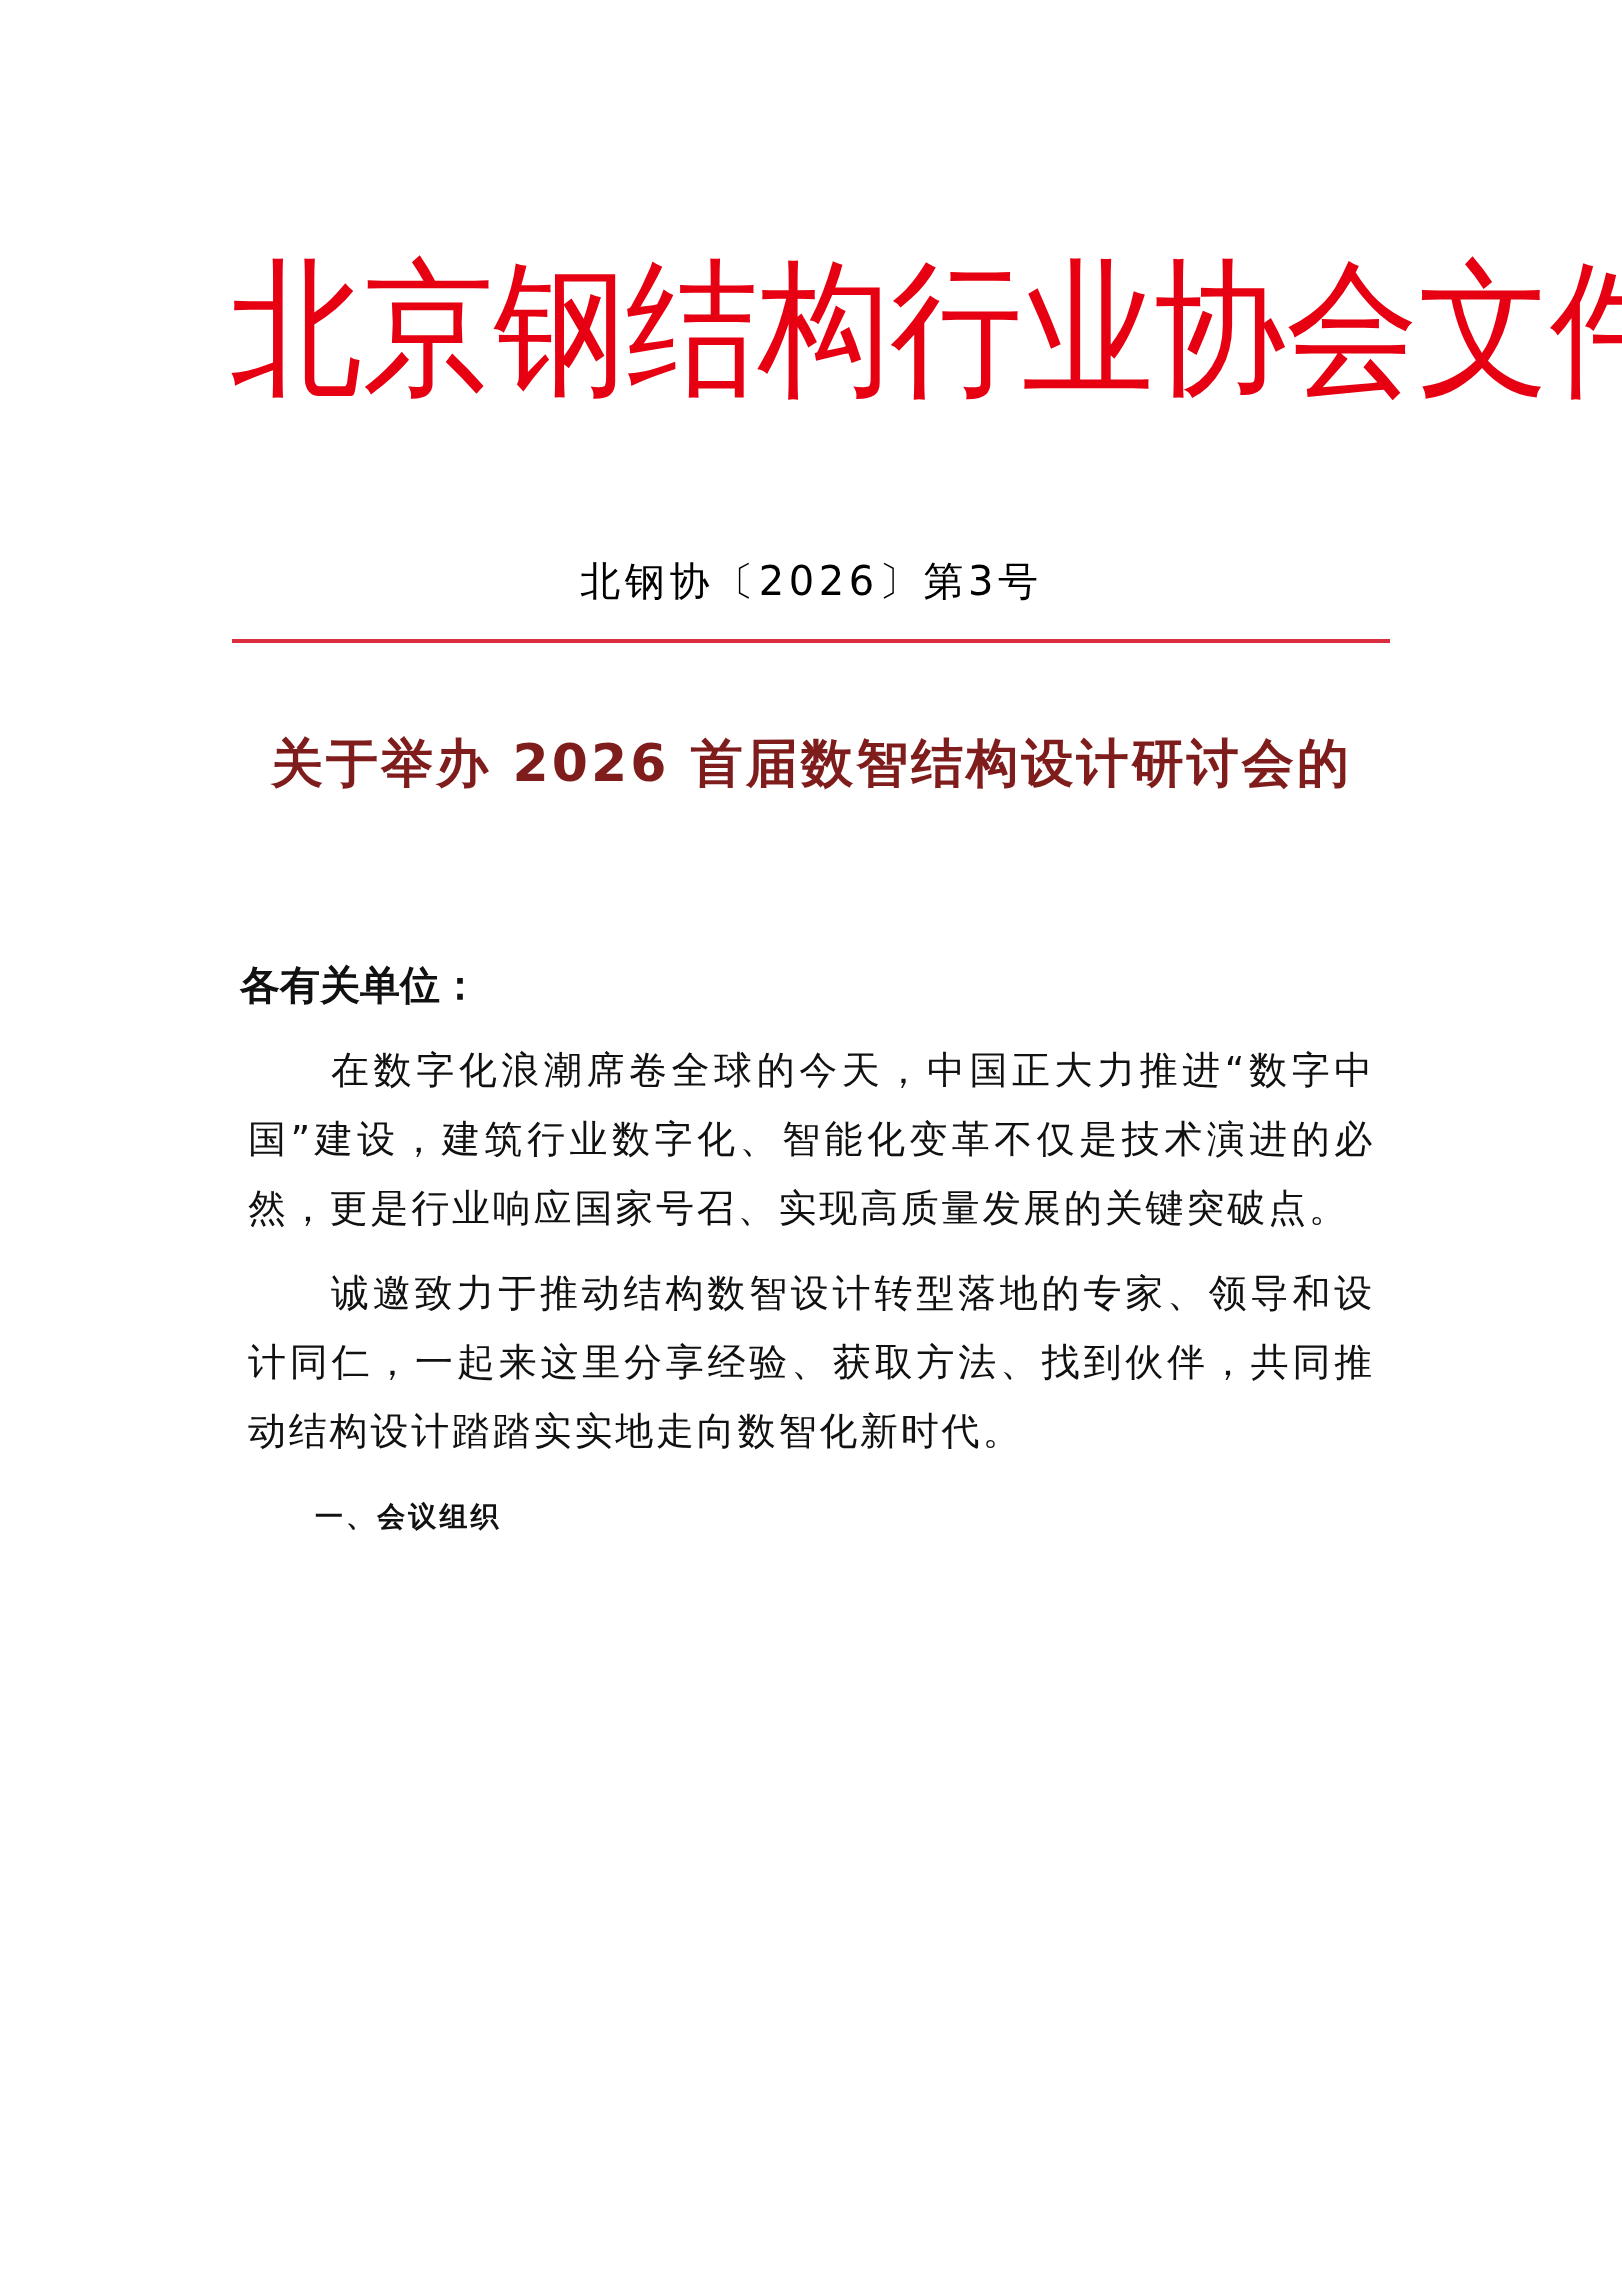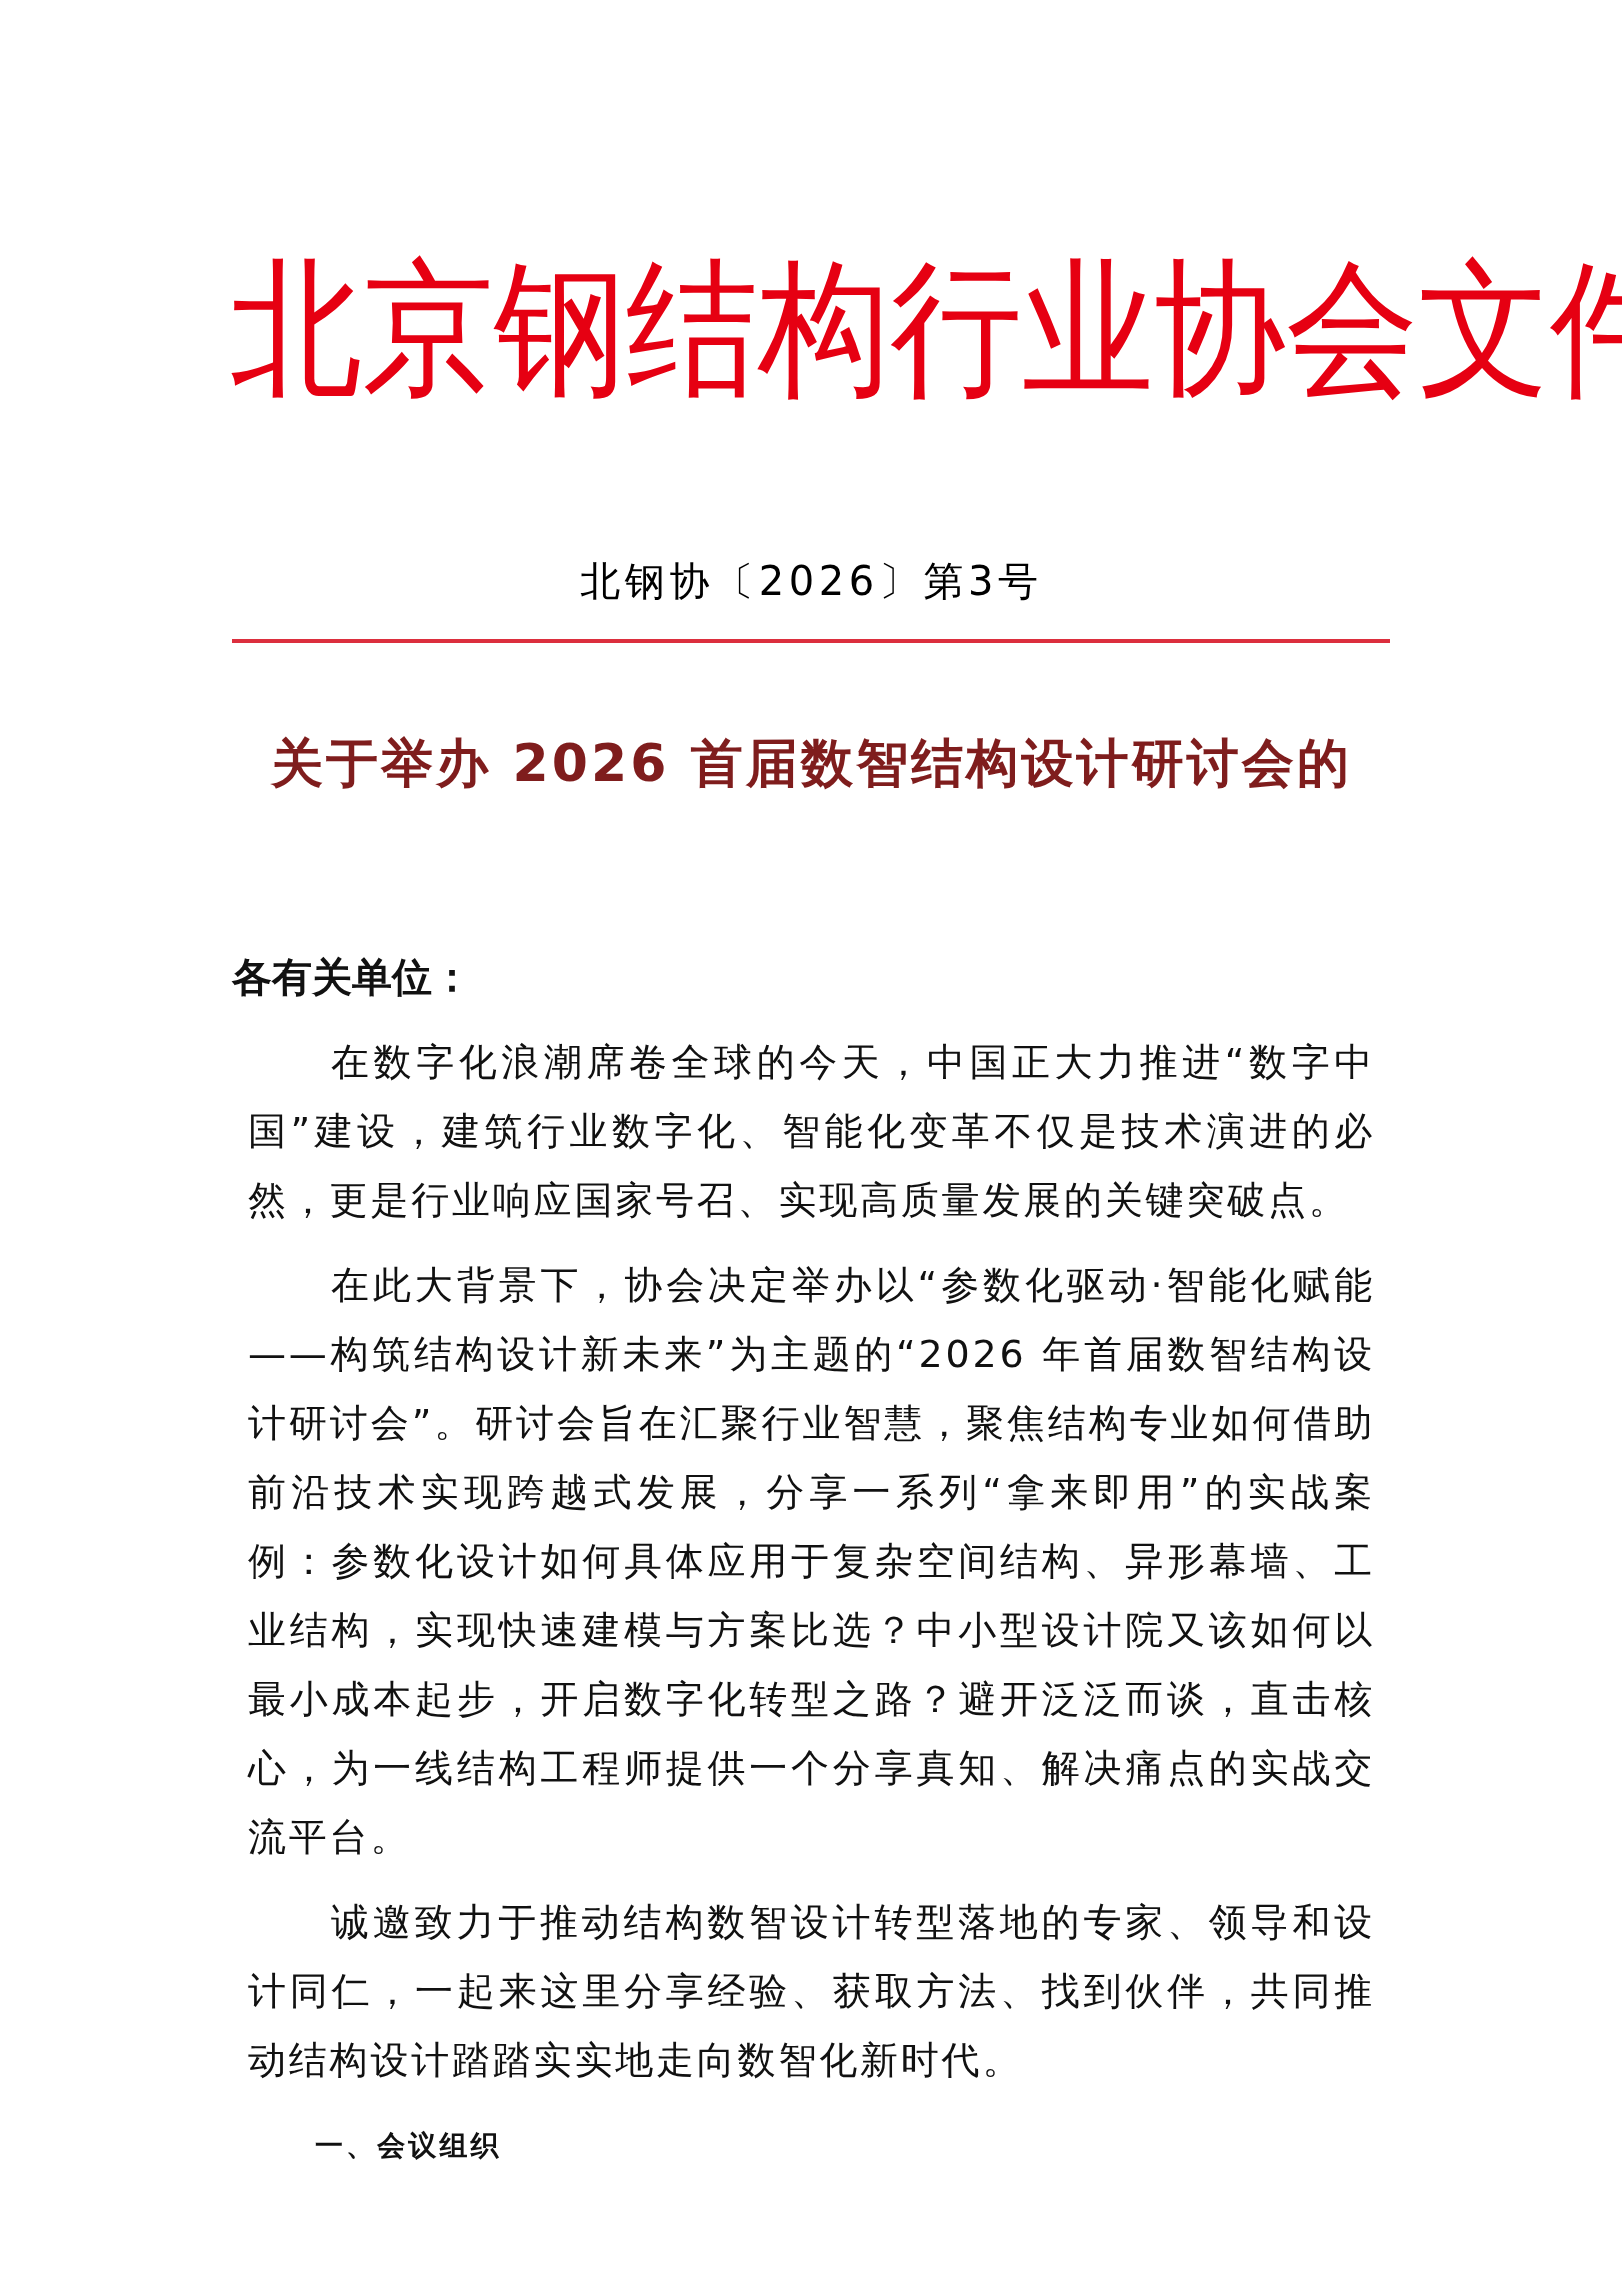--- a/index.html
+++ b/index.html
@@ -81,21 +81,21 @@
       top: 943px;
       width: 1159px;
       font-family: "DejaVu Sans", "Liberation Sans", sans-serif;
       font-size: 38px;
       line-height: 69px;
       color: #111111;
     }
     .salutation {
       font-weight: bold;
       font-size: 40px;
-      margin: 0;
+      margin: 8px;
       height: 69px;
     }
     .para {
       margin: 16px;
       text-indent: 83px;
       text-align: justify;
       letter-spacing: 2.8px;
     }
     .section-heading {
       margin: 0;
@@ -128,19 +128,18 @@
 
   <div class="red-rule"></div>
 
   <div class="title">
     <div>关于举办 2026 首届数智结构设计研讨会的</div>
   </div>
 
   <div class="body-text">
     <p class="salutation">各有关单位：</p>
     <p class="para">在数字化浪潮席卷全球的今天，中国正大力推进“数字中国”建设，建筑行业数字化、智能化变革不仅是技术演进的必然，更是行业响应国家号召、实现高质量发展的关键突破点。</p>
-    <p class="para">在此大背景下，协会决定举办以“参数化驱动·智能化赋能——构筑结构设计新未来”为主题的“2026 年首届数智结构设计研讨会”。研讨会旨在汇聚行业智慧，聚焦结构专业如何借助前沿技术实现跨越式发展，分享一系列“拿来即用”的实战案例：参数化设计如何具体应用于复杂空间结构、异形幕墙、工业结构，实现快速建模与方案比选？中小型设计院又该如何以最小成本起步，开启数字化转型之路？避开泛泛而谈，直击核心，为一线结构工程师提供一个分享真知、解决痛点的实战交流平台。</p>
     <p class="para">诚邀致力于推动结构数智设计转型落地的专家、领导和设计同仁，一起来这里分享经验、获取方法、找到伙伴，共同推动结构设计踏踏实实地走向数智化新时代。</p>
     <p class="section-heading">一、会议组织</p>
   </div>
 
 </div>
 
 
 </body></html>

